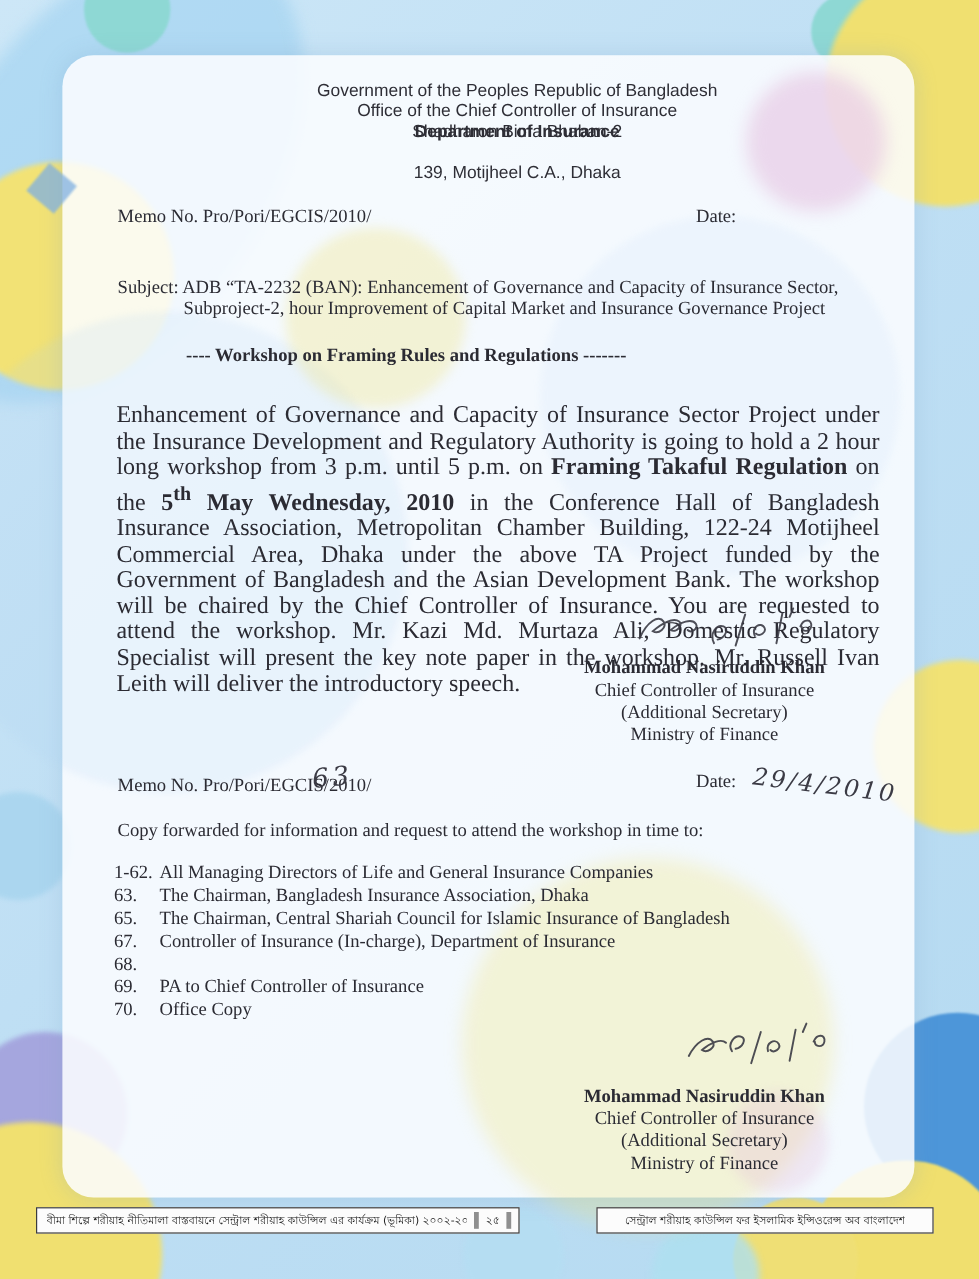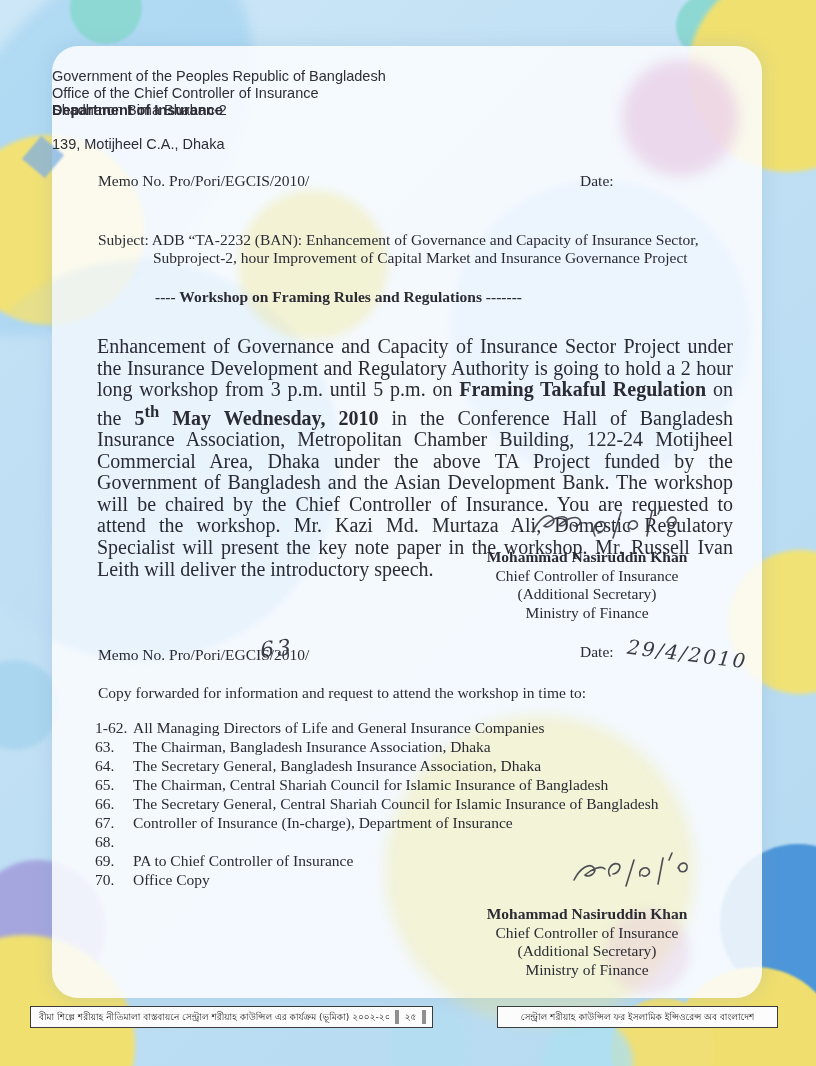--- a/index.html
+++ b/index.html
@@ -5,22 +5,22 @@
   html,body{margin:0;padding:0;background:#9fc9e6;}
   .stage{position:relative;width:816px;height:1066px;overflow:hidden;
          background:linear-gradient(135deg,#cde7f7 0%,#bfdff4 45%,#b5daf1 100%);
          font-family:"Liberation Serif",serif;color:#2b2b33;}
   .c{position:absolute;border-radius:50%;}
   .ribbon{position:absolute;border-radius:50%;}
   .paper{position:absolute;left:52px;top:46px;width:710px;height:952px;
          background:rgba(251,253,255,0.87);border-radius:26px;
          box-shadow:0 0 18px rgba(120,160,200,0.25);}
   .paper *{position:absolute;}
-  .hdr{left:0;width:100%;font-family:"Liberation Sans",sans-serif;
-       font-size:14.5px;line-height:17px;color:#2e2e36;}
+  .hdr{left:0;width:100%;text-align:center;font-family:"Liberation Sans",sans-serif;
+       font-size:14.5px;line-height:17px;color:#2e2e36;padding-left:24px;}
   .t{font-size:15.5px;white-space:nowrap;}
   .b{font-weight:bold;}
   .para{left:45px;top:290px;width:636px;font-size:20px;line-height:21.6px;
         text-align:justify;white-space:normal;position:absolute;}
   .para span,.para sup{position:static;}
   .sigblock{width:280px;text-align:center;font-size:15.5px;line-height:18.5px;}
   .sigblock div{position:static;}
   .hw{font-family:"DejaVu Serif",serif;font-style:italic;color:#3b3b45;}
   .copylist{left:43px;top:673px;width:660px;}
   .copy-row{position:static;display:flex;height:19px;font-size:15.5px;}
@@ -107,30 +107,22 @@
     <div class="copylist">
         <div class="copy-row">
           <span class="no">1-62.</span>
           <span class="txt">All Managing Directors of Life and General Insurance Companies</span>
         </div>
         <div class="copy-row">
           <span class="no">63.</span>
           <span class="txt">The Chairman, Bangladesh Insurance Association, Dhaka</span>
         </div>
         <div class="copy-row">
-          <span class="no">64.</span>
-          <span class="txt">The Secretary General, Bangladesh Insurance Association, Dhaka</span>
-        </div>
-        <div class="copy-row">
           <span class="no">65.</span>
           <span class="txt">The Chairman, Central Shariah Council for Islamic Insurance of Bangladesh</span>
-        </div>
-        <div class="copy-row">
-          <span class="no">66.</span>
-          <span class="txt">The Secretary General, Central Shariah Council for Islamic Insurance of Bangladesh</span>
         </div>
         <div class="copy-row">
           <span class="no">67.</span>
           <span class="txt">Controller of Insurance (In-charge), Department of Insurance</span>
         </div>
         <div class="copy-row">
           <span class="no">68.</span>
         </div>
         <div class="copy-row">
           <span class="no">69.</span>

